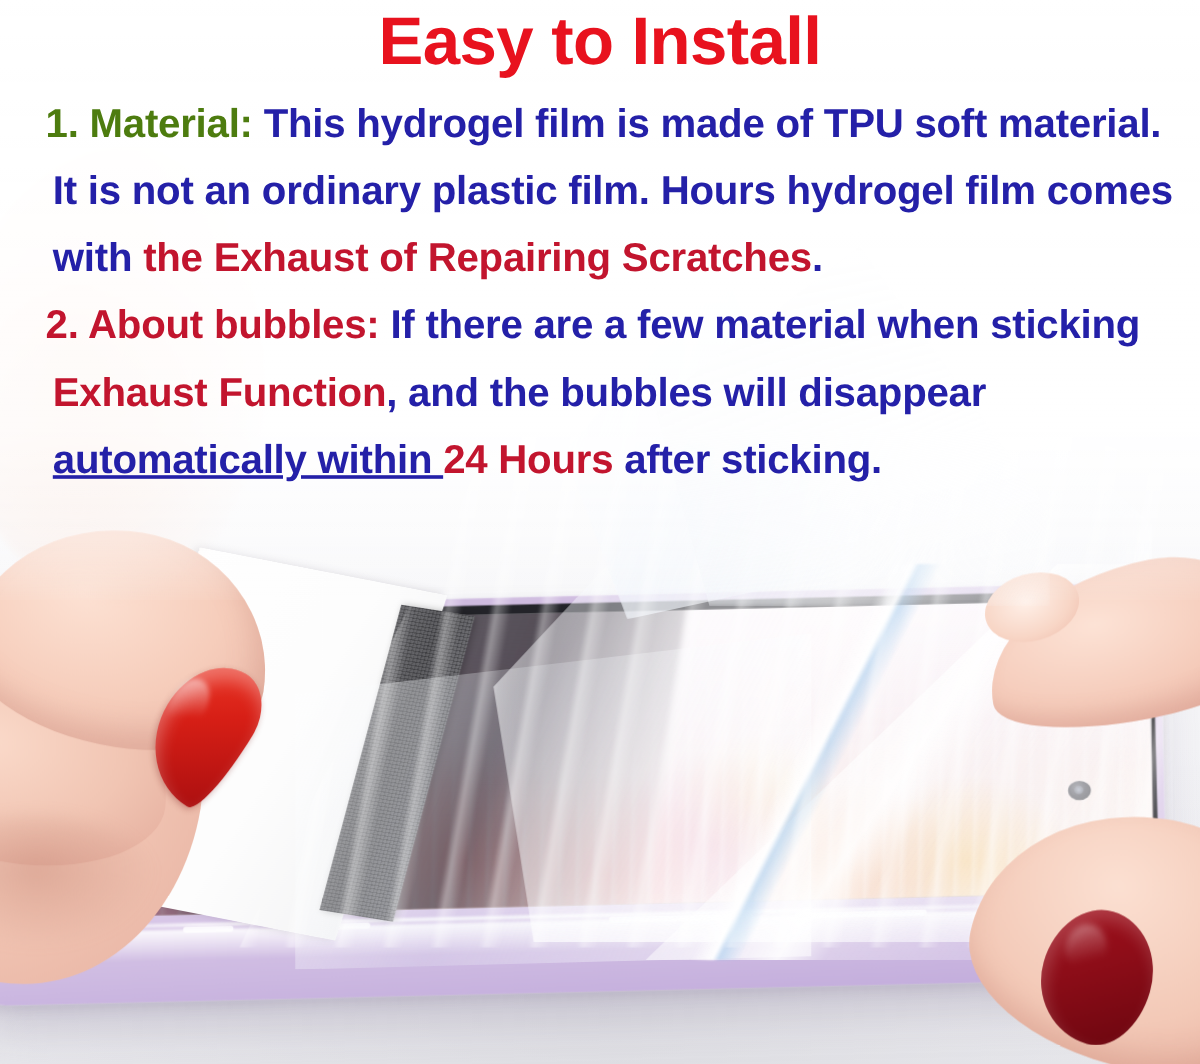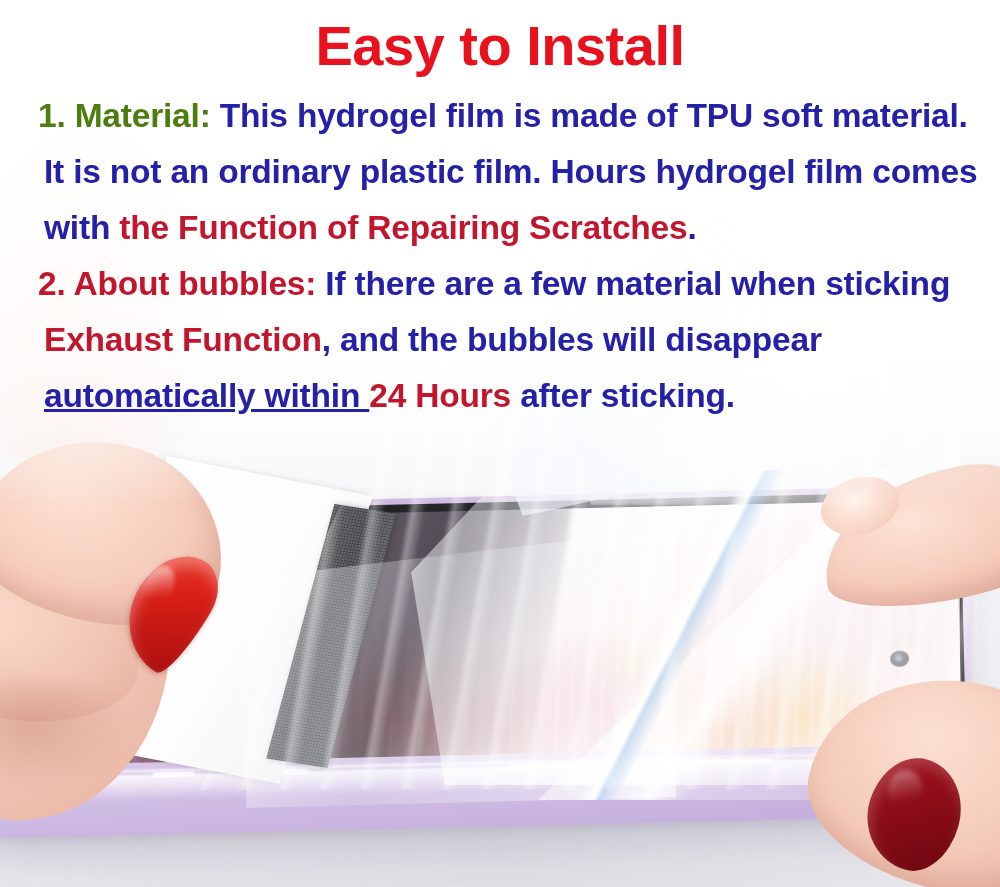--- a/index.html
+++ b/index.html
@@ -365,21 +365,21 @@
     left: 0; top: 0;
     width: 1000px;
     z-index: 40;
   }
   .headline {
     text-align: center;
     font-size: 56px;
     font-weight: bold;
     letter-spacing: -0.5px;
     line-height: 1;
-    padding-top: 18px;
+    padding-top: 6px;
     white-space: nowrap;
   }
   .body {
     padding: 14px 34px 0 38px;
   }
   .line {
     font-size: 33.5px;
     font-weight: bold;
     line-height: 56px;
     letter-spacing: -0.2px;
@@ -446,20 +446,20 @@
     <div class="ghost-film"></div>
     <div class="copy-veil"></div>
   </div>
 
   <div class="copy">
     <div class="headline" style="color: rgb(232, 18, 30);">Easy to Install</div>
 
     <div class="body">
       <div class="line"><span style="color: #4d7c0f; white-space: pre;">1. Material:</span><span style="color: rgb(36, 32, 168); white-space: pre;"> This hydrogel film is made of TPU soft material.</span></div>
       <div class="line indent"><span style="color: rgb(36, 32, 168); white-space: pre;">It is not an ordinary plastic film. Hours hydrogel film comes</span></div>
-      <div class="line indent"><span style="color: rgb(36, 32, 168); white-space: pre;">with </span><span style="color: rgb(194, 21, 46); white-space: pre;">the Function of Repairing Scratches</span><span style="color: rgb(36, 32, 168); white-space: pre;">.</span></div>
+      <div class="line indent"><span style="color: rgb(36, 32, 168); white-space: pre;">with </span><span style="color: rgb(194, 21, 46); white-space: pre;">the Exhaust of Repairing Scratches</span><span style="color: rgb(36, 32, 168); white-space: pre;">.</span></div>
       <div class="line"><span style="color: rgb(194, 21, 46); white-space: pre;">2. About bubbles:</span><span style="color: rgb(36, 32, 168); white-space: pre;"> If there are a few material when sticking</span></div>
       <div class="line indent"><span style="color: rgb(194, 21, 46); white-space: pre;">Exhaust Function</span><span style="color: rgb(36, 32, 168); white-space: pre;">, and the bubbles will disappear</span></div>
       <div class="line indent"><span style="color: rgb(36, 32, 168); white-space: pre; text-decoration: underline;">automatically within </span><span style="color: rgb(194, 21, 46); white-space: pre;">24 Hours</span><span style="color: rgb(36, 32, 168); white-space: pre;"> after sticking.</span></div>
     </div>
   </div>
 
 </div>
 
 </body></html>

